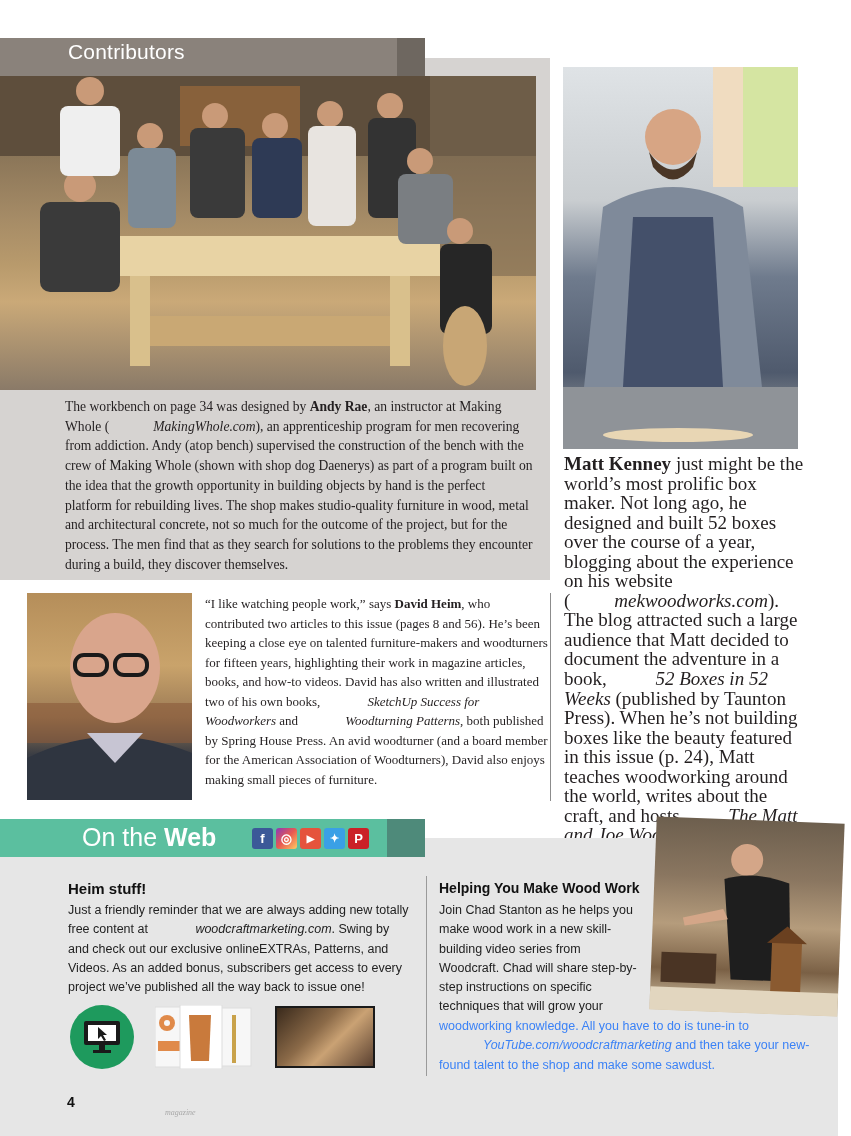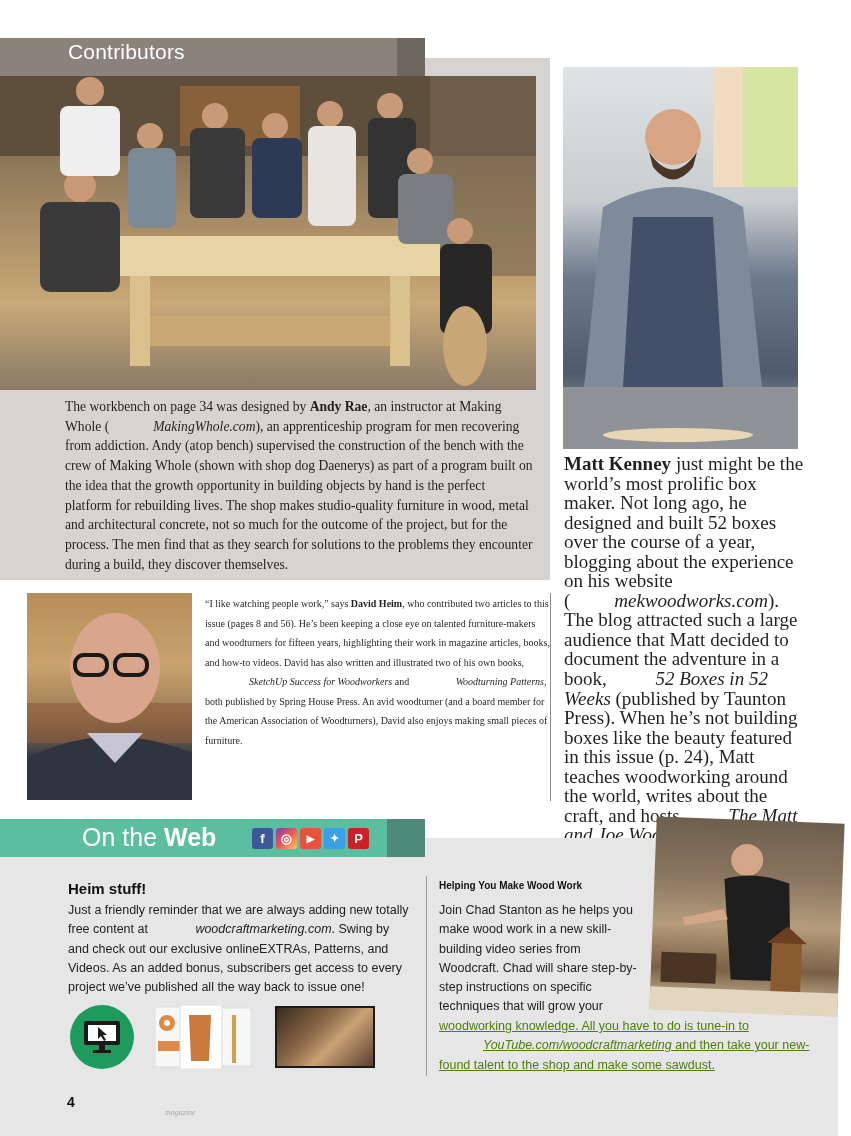--- a/index.html
+++ b/index.html
@@ -18,39 +18,39 @@
   .group-photo { left: 0; top: 76px; width: 536px; height: 314px; overflow: hidden; background: linear-gradient(180deg,#6b5a44 0%,#8a7558 25%,#a58b66 45%,#b89a6c 60%,#caa978 72%,#8a7a68 100%); }
   .group-caption { left: 65px; top: 397px; width: 470px; font-size: 13.6px; line-height: 19.7px; color: #231f20; }
 
   
   .matt-photo { left: 563px; top: 67px; width: 235px; height: 382px; overflow: hidden; background: linear-gradient(180deg,#dfe3e6 0%,#c9cdd0 35%,#6f7b8d 55%,#4f5a6d 80%,#8a8f94 92%,#a9abad 100%); }
   .matt-caption { left: 564px; top: 454px; width: 240px; font-size: 19px; line-height: 19.55px; }
   .col-divider { left: 550px; top: 593px; width: 1px; height: 208px; background: #8c8c8c; }
 
   
   .david-photo { left: 27px; top: 593px; width: 165px; height: 207px; overflow: hidden; background: linear-gradient(180deg,#b58e5a 0%,#c9a36b 35%,#9b7a55 60%,#3a3d44 78%,#2e3138 100%); }
-  .david-caption { left: 205px; top: 594px; width: 345px; font-size: 10px; line-height: 19.55px; }
+  .david-caption { left: 205px; top: 594px; width: 345px; font-size: 13px; line-height: 19.55px; }
 
   
   .web-bottom-panel { left: 0; top: 838px; width: 838px; height: 298px; background: #e6e6e6; }
   .web-header { left: 0; top: 819px; width: 425px; height: 38px; background: #5bbf9f; }
   .web-header-accent { left: 387px; top: 819px; width: 38px; height: 38px; background: #4e8a7a; }
   .web-title { left: 82px; top: 823px; font-family: "Liberation Sans", sans-serif; font-size: 25px; color: #ffffff; }
   .web-title b { font-weight: bold; text-align: center; }
   .social-icons { left: 252px; top: 828px; display: flex; gap: 3px; }
   .social-icon { width: 21px; height: 21px; border-radius: 3px; display: flex; align-items: center; justify-content: center; color: #fff; font-family: "Liberation Sans", sans-serif; font-weight: bold; font-size: 13px; }
 
   .sans { font-family: "Liberation Sans", sans-serif; }
   .free-title { left: 68px; top: 880px; font-size: 15px; font-weight: bold; color: #111; }
   .free-body { left: 68px; top: 901px; width: 345px; font-size: 12.5px; line-height: 19.3px; color: #222; }
 
   .help-divider { left: 426px; top: 876px; width: 1px; height: 200px; background: #9a9a9a; }
-  .help-title { left: 439px; top: 880px; font-size: 10px; font-weight: bold; color: #111; }
+  .help-title { left: 439px; top: 880px; font-size: 14px; font-weight: bold; color: #111; }
   .help-body { left: 439px; top: 901px; width: 200px; font-size: 12.5px; line-height: 19.3px; color: #222; }
-  .help-body-wide { left: 439px; top: 1017px; width: 400px; font-size: 12.5px; line-height: 19.3px; color: #4d7c0f; text-decoration: underline; }
+  .help-body-wide { left: 439px; top: 1017px; width: 400px; font-size: 12.5px; line-height: 19.3px; color: #3b82f6; }
 
   .chad-photo { left: 653px; top: 820px; width: 188px; height: 193px; transform: rotate(2.2deg); overflow: hidden; background: linear-gradient(180deg,#6d5f4e 0%,#8a7660 30%,#b59c7c 55%,#7a6045 78%,#d8c8aa 100%); }
 
   .thumb-monitor { left: 70px; top: 1005px; width: 64px; height: 64px; border-radius: 50%; background: #1e9a5d; display: flex; align-items: center; justify-content: center; }
   .thumb-patterns { left: 155px; top: 1005px; width: 100px; height: 64px; }
   .thumb-video { left: 275px; top: 1006px; width: 100px; height: 62px; background: linear-gradient(135deg,#3a2a1c 0%,#8b6a48 40%,#caa274 60%,#5a4030 100%); border: 2px solid #1a1a1a; }
 
   .page-num { left: 67px; top: 1094px; font-family: "Liberation Sans", sans-serif; font-size: 14px; font-weight: bold; color: #111; }
   .brand-logo { left: 96px; top: 1148px; font-family: "Liberation Serif", serif; font-size: 28px; color: #a8a8a8; letter-spacing: -0.5px; }
   .brand-sub { left: 165px; top: 1108px; font-family: "Liberation Serif", serif; font-style: italic; font-size: 8px; color: #a8a8a8; }

